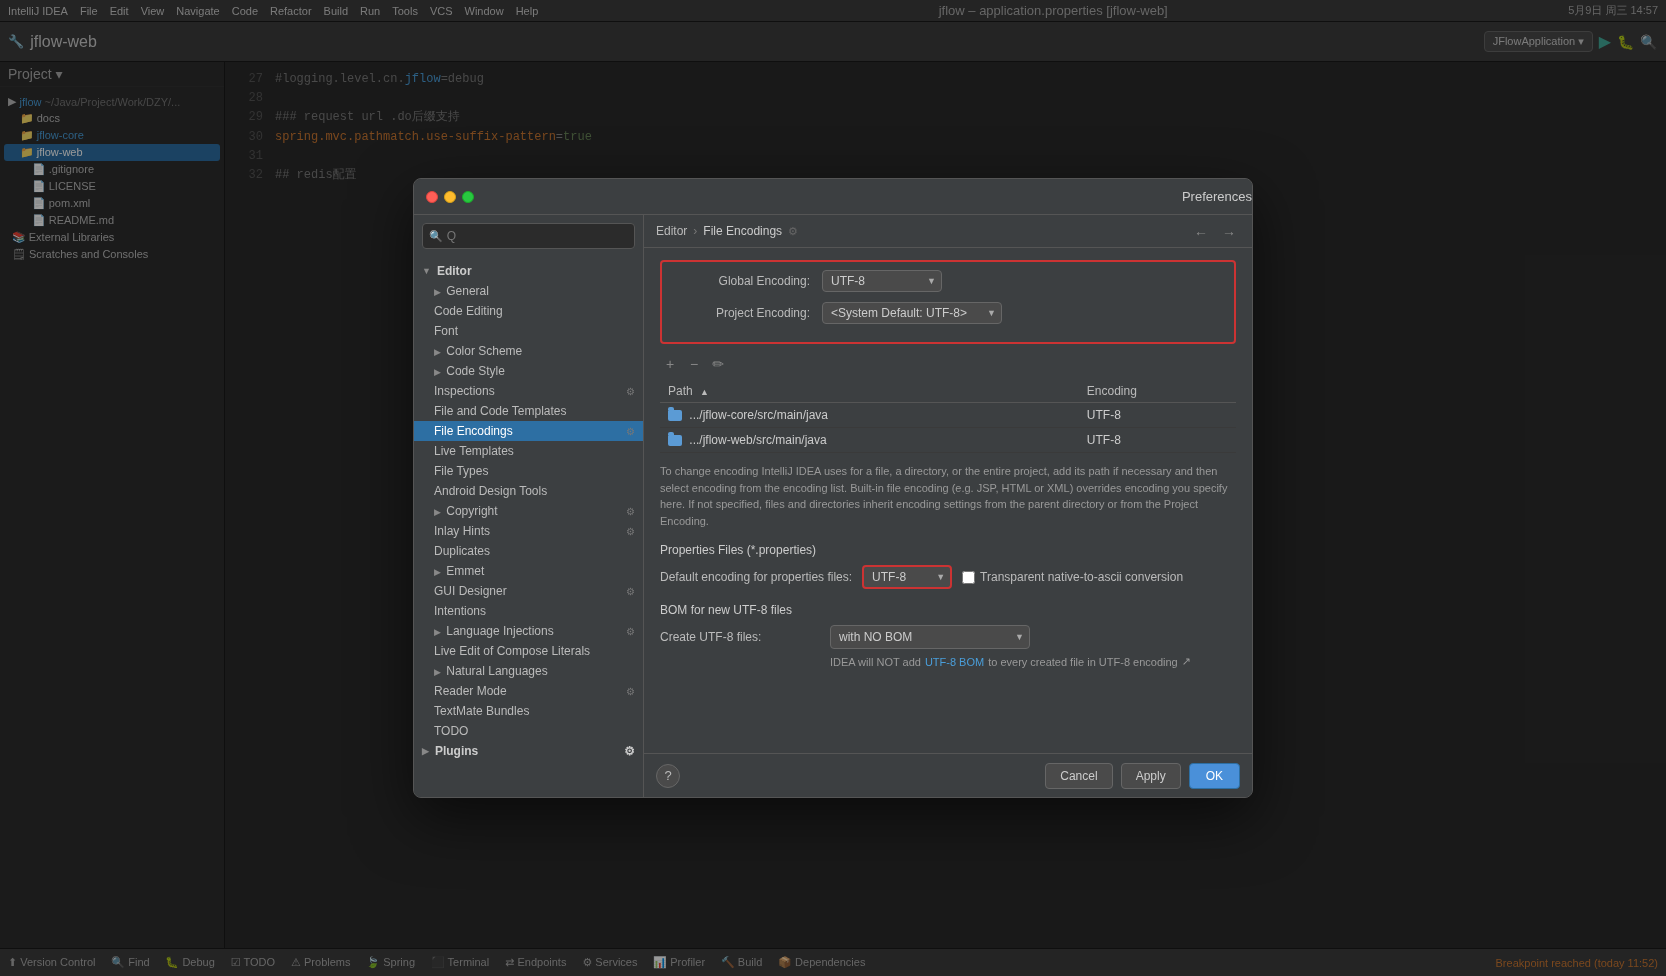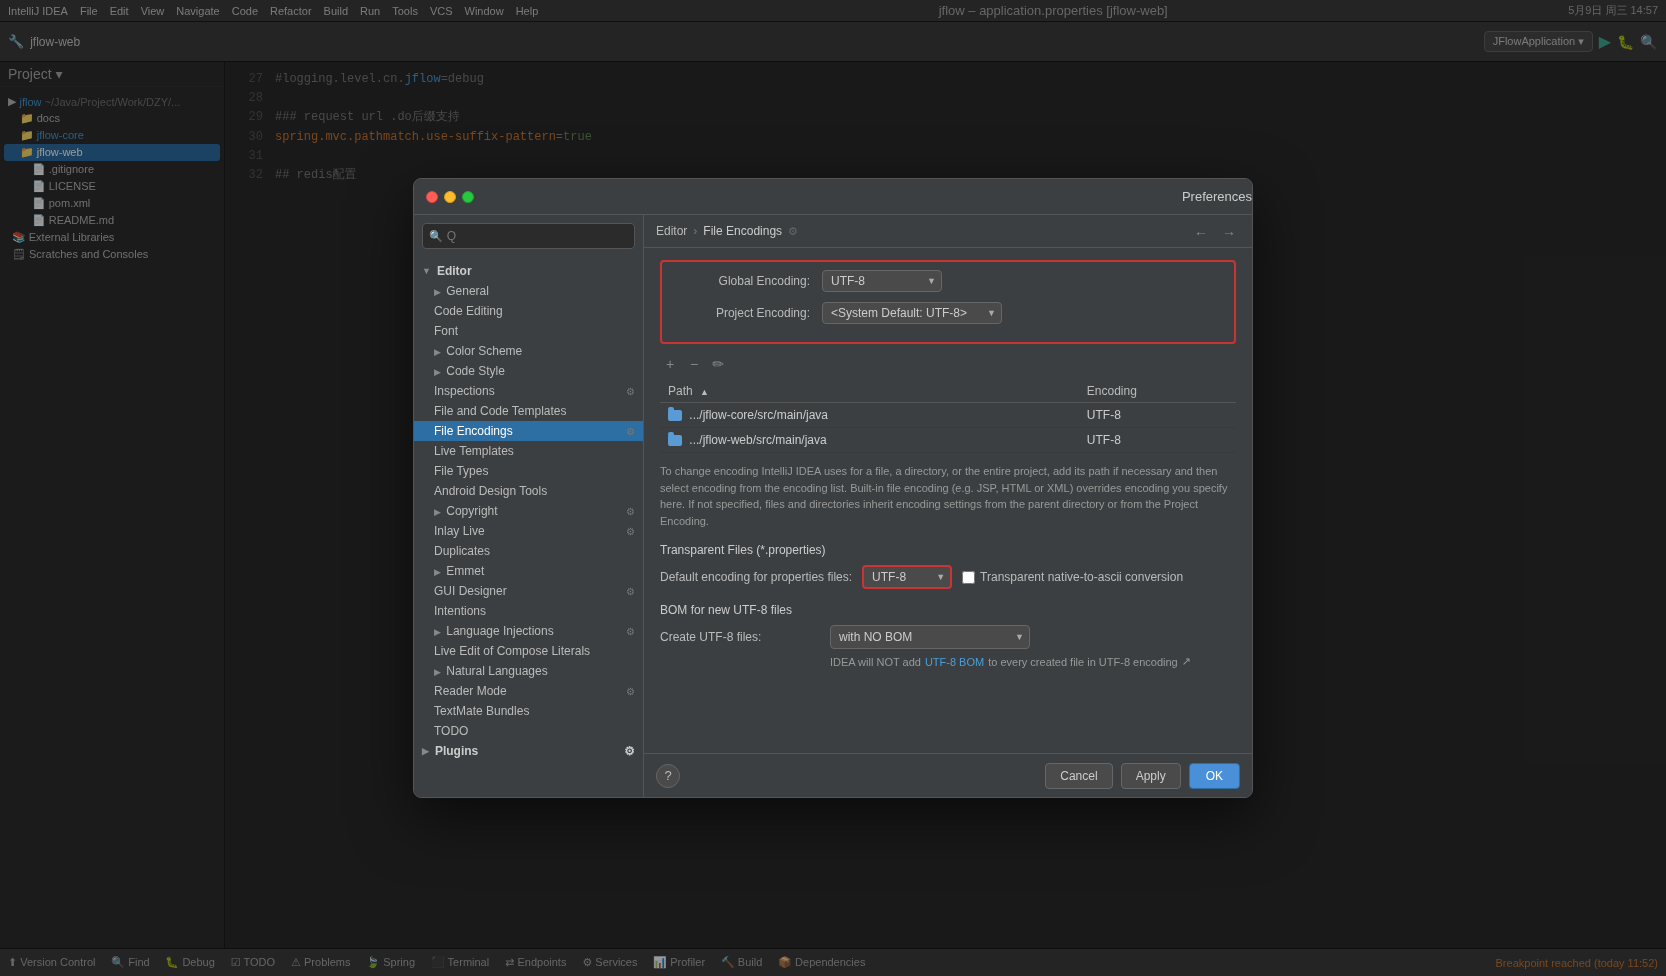--- a/index.html
+++ b/index.html
@@ -550,21 +550,21 @@
     <span>VCS</span>
     <span>Window</span>
     <span>Help</span>
   </div>
   <div class="mac-titlebar-title">jflow – application.properties [jflow-web]</div>
   <div style="font-size:11px;color:#aaa;">5月9日 周三 14:57</div>
 </div>
 
 <div class="toolbar">
   <span style="color:#888;font-size:13px;">🔧</span>
-  <span style="color:#ccc;font-size:12px;">jflow-web</span>
+  <span style="color:#ccc;font-size:16px;">jflow-web</span>
   <div style="flex:1"></div>
   <span style="background:#4a4a4a;border:1px solid #666;border-radius:4px;padding:3px 8px;font-size:11px;color:#ccc;">JFlowApplication ▾</span>
   <span style="color:#4a9;font-size:16px;cursor:pointer;">▶</span>
   <span style="color:#888;font-size:14px;cursor:pointer;">🐛</span>
   <span style="color:#888;font-size:14px;cursor:pointer;">🔍</span>
 </div>
 
 <div class="main-layout">
 
   <div class="sidebar">
@@ -690,21 +690,21 @@
             <span>File Types</span>
           </div>
           <div class="tree-item">
             <span>Android Design Tools</span>
           </div>
           <div class="tree-item">
             <span><span class="chevron">▶</span> Copyright</span>
             <span class="badge">⚙</span>
           </div>
           <div class="tree-item">
-            <span>Inlay Live</span>
+            <span>Inlay Hints</span>
             <span class="badge">⚙</span>
           </div>
           <div class="tree-item">
             <span>Duplicates</span>
           </div>
           <div class="tree-item">
             <span><span class="chevron">▶</span> Emmet</span>
           </div>
           <div class="tree-item">
             <span>GUI Designer</span>
@@ -809,21 +809,21 @@
                   <span class="folder-icon"></span>
                   <span>.../jflow-web/src/main/java</span>
                 </td>
                 <td>UTF-8</td>
               </tr>
             </tbody>
           </table>
 
           <p class="info-text">To change encoding IntelliJ IDEA uses for a file, a directory, or the entire project, add its path if necessary and then select encoding from the encoding list. Built-in file encoding (e.g. JSP, HTML or XML) overrides encoding you specify here. If not specified, files and directories inherit encoding settings from the parent directory or from the Project Encoding.</p>
 
-          <div class="section-title">Transparent Files (*.properties)</div>
+          <div class="section-title">Properties Files (*.properties)</div>
 
           <div class="props-row">
             <span class="props-label">Default encoding for properties files:</span>
 
             <div class="encoding-dropdown highlight-red-dropdown" style="min-width:90px;">
               <span>UTF-8</span>
               <span class="dd-arrow">▼</span>
             </div>
             <div class="checkbox-wrap">
               <input type="checkbox" style="">

